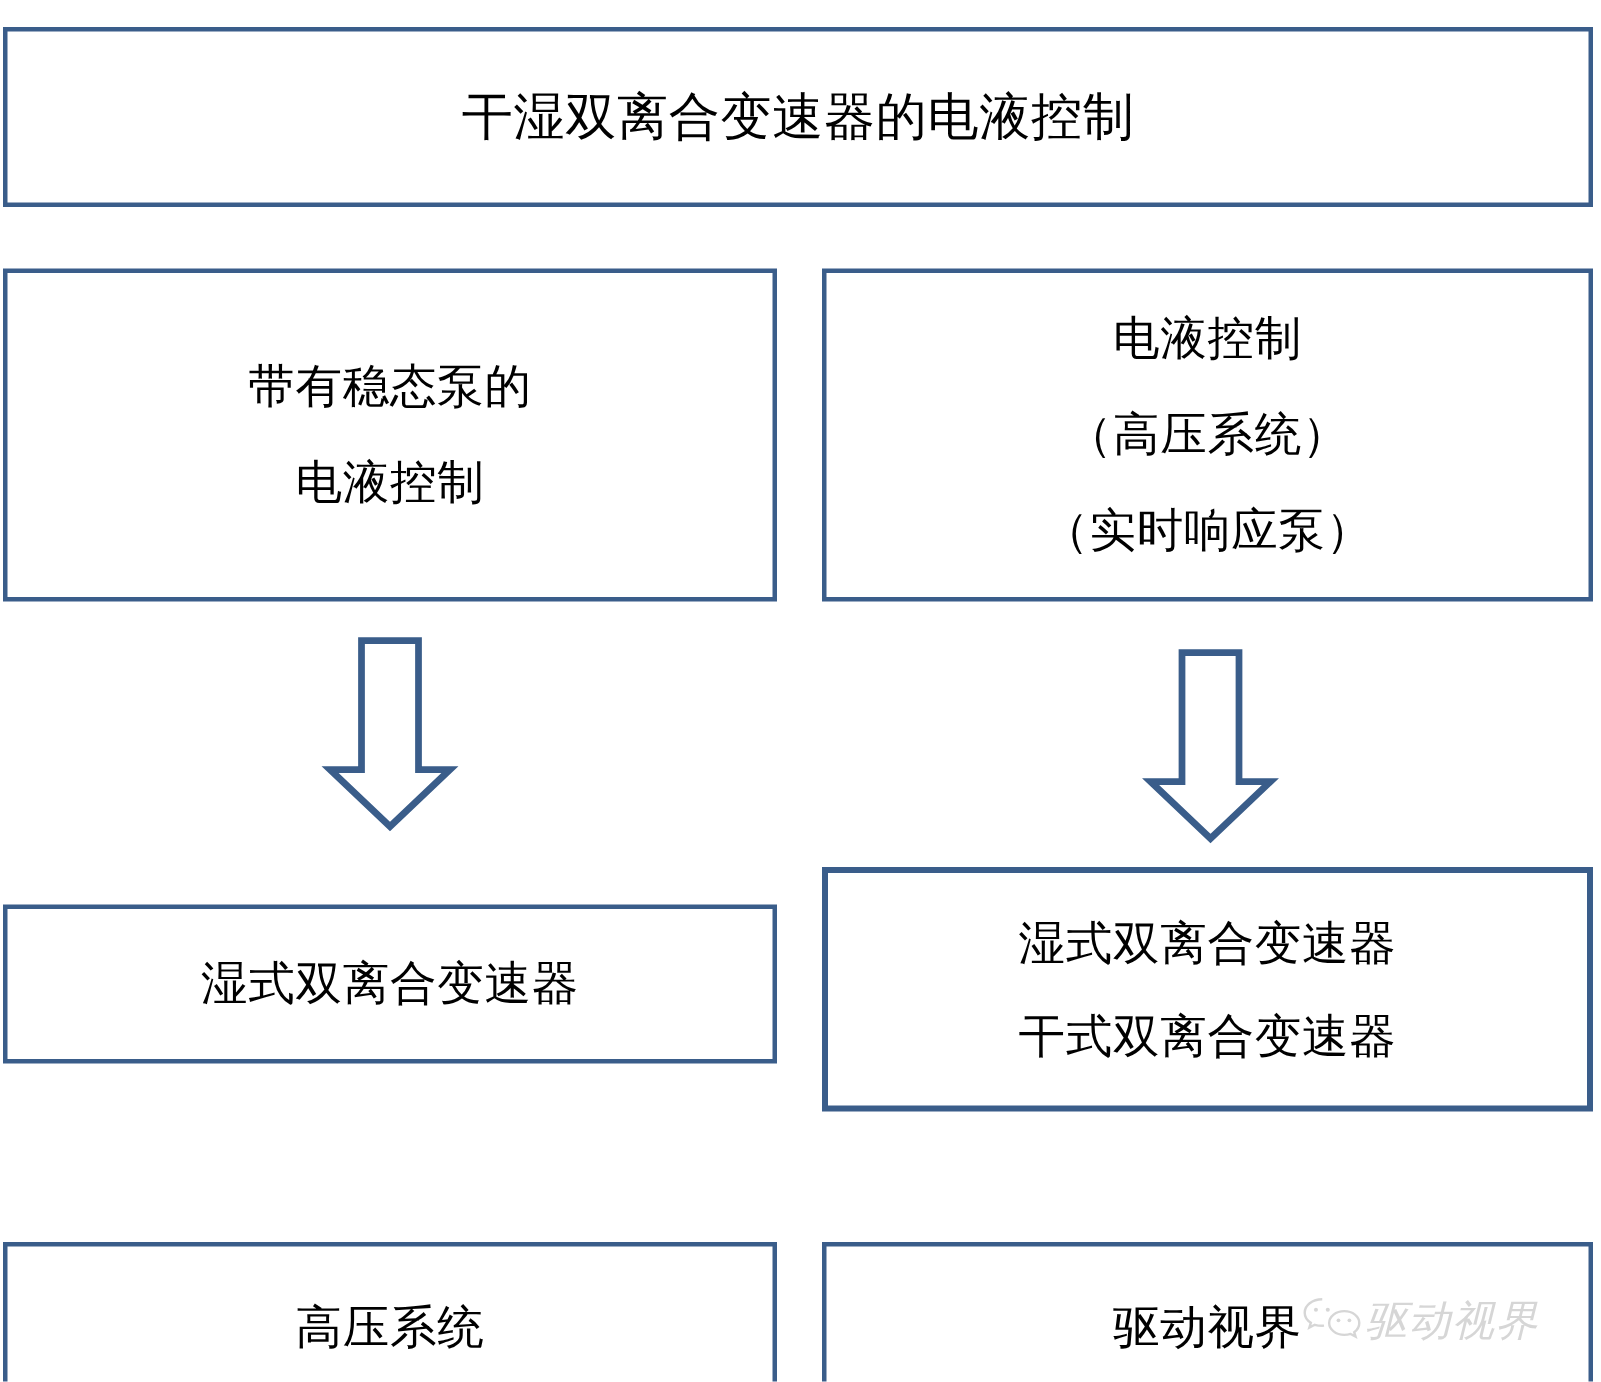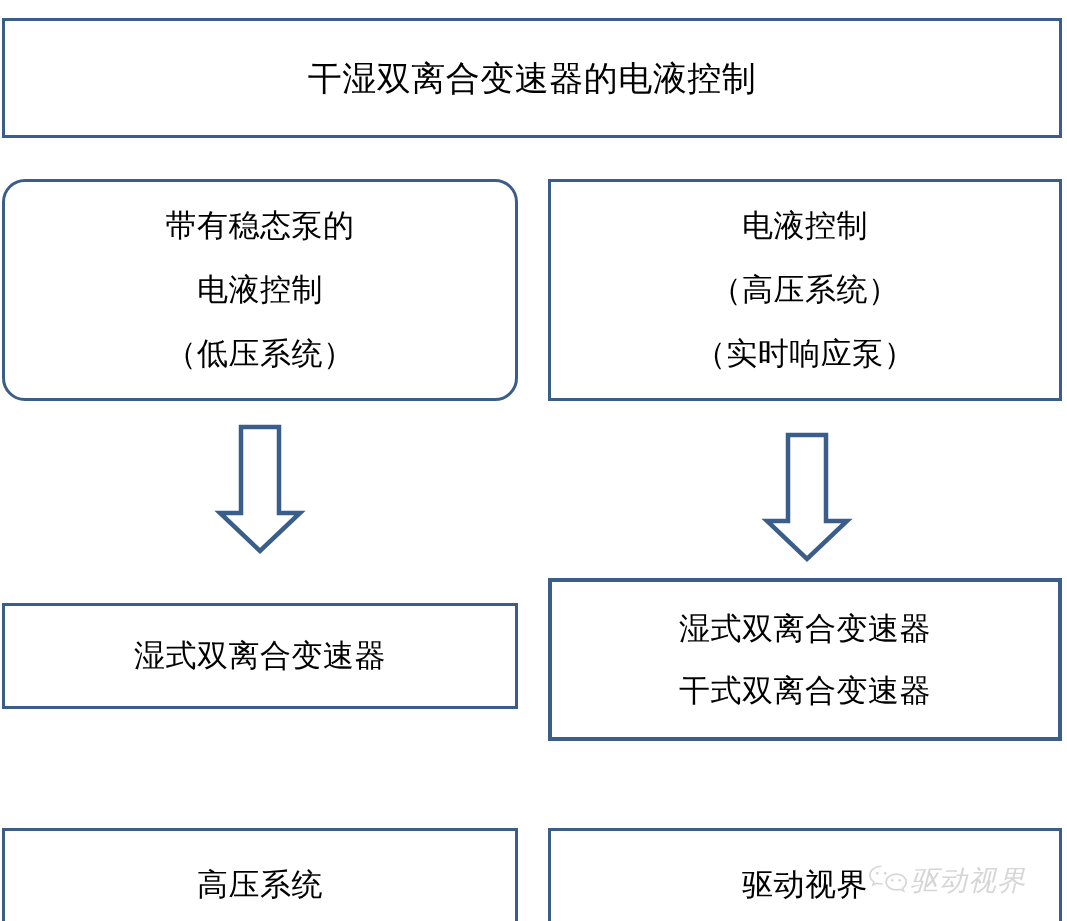--- a/index.html
+++ b/index.html
@@ -53,21 +53,20 @@
     font-size: 34px;
     line-height: 44px;
   }
 
   
   #box-lowpressure-source {
     left: 2px;
     top: 163px;
     width: 516px;
     height: 222px;
-    border-radius: 23px;
   }
   #box-highpressure-source {
     left: 548px;
     top: 163px;
     width: 514px;
     height: 222px;
   }
   #box-lowpressure-source .line,
   #box-highpressure-source .line {
     font-size: 31px;
@@ -152,21 +151,20 @@
 
 <div id="canvas">
 
   <div class="box" id="title-box">
     <span class="line">干湿双离合变速器的电液控制</span>
   </div>
 
   <div class="box" id="box-lowpressure-source">
     <span class="line">带有稳态泵的</span>
     <span class="line">电液控制</span>
-    <span class="line">（低压系统）</span>
   </div>
 
   <div class="box" id="box-highpressure-source">
     <span class="line">电液控制</span>
     <span class="line">（高压系统）</span>
     <span class="line">（实时响应泵）</span>
   </div>
 
   <div class="arrow" id="arrow-left">
     <svg viewBox="0 0 100 140" xmlns="http://www.w3.org/2000/svg" aria-hidden="true">

